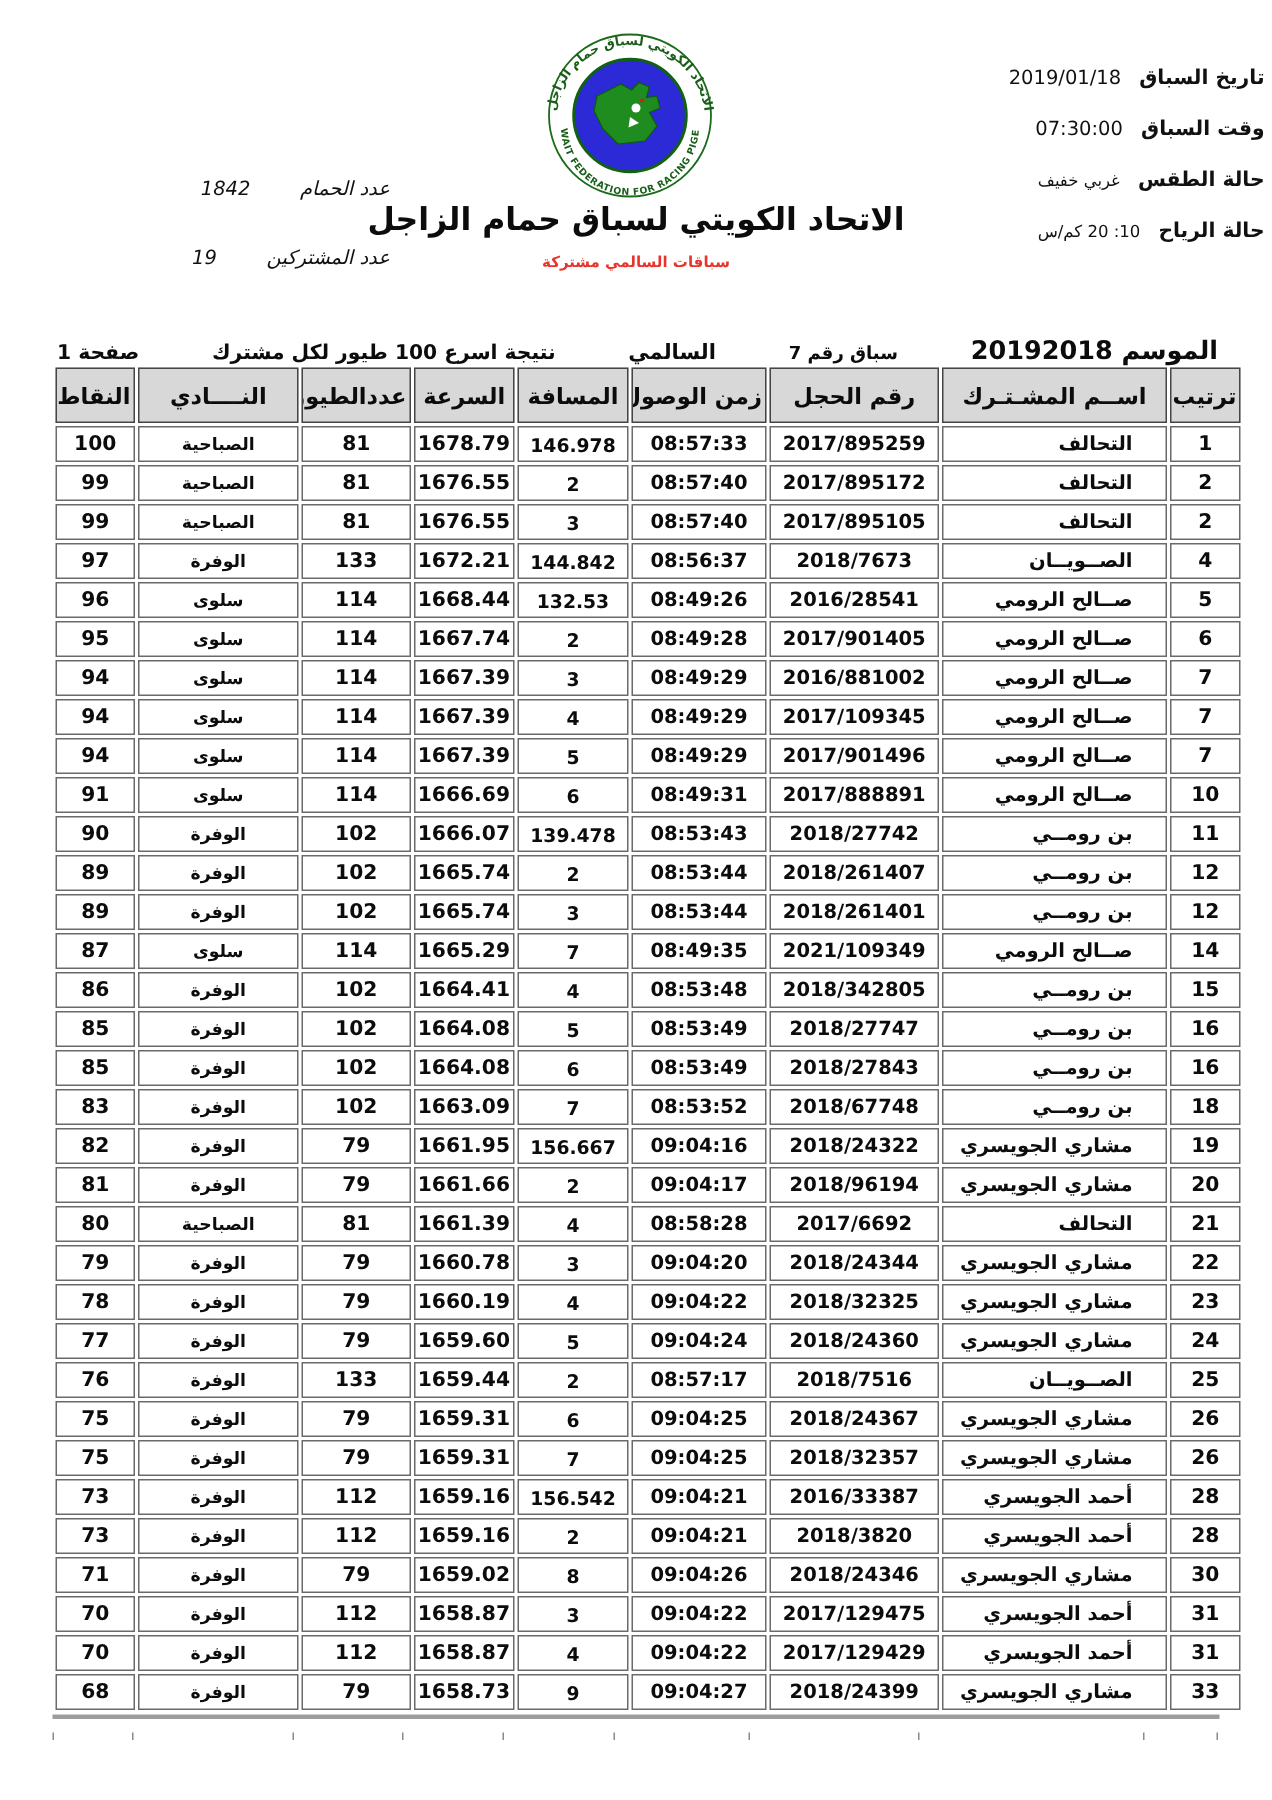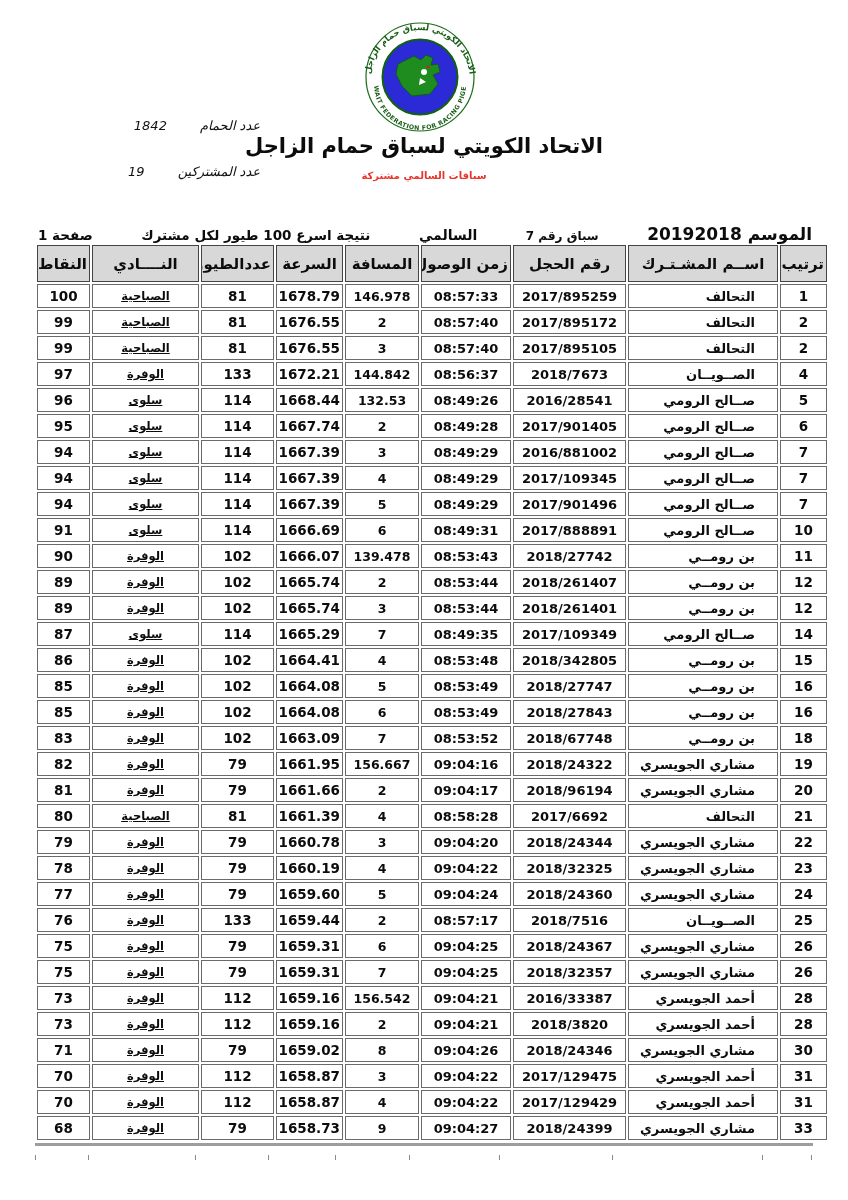--- a/index.html
+++ b/index.html
@@ -45,33 +45,51 @@
                      text-align:center; overflow:hidden; white-space:nowrap; }
   table.results td { border:1px solid #6a6a6a; height:24px; padding:0 2px;
                      font-weight:bold; font-size:13px; color:#0c0c0c;
                      text-align:center; overflow:hidden; white-space:nowrap; }
   table.results th.c1 { text-align:center; }
   table.results td.c0 { font-size:13.5px; }
   table.results td.c1 { text-align:right; padding-left:2px; padding-right:22px; font-size:13px; }
   table.results td.c4 { font-size:12.5px; }
   table.results td.c5 { font-size:13.5px; }
   table.results td.c6 { font-size:13.5px; }
-  table.results td.c7 { font-size:11.5px;text-decoration:underline; }
+  table.results td.c7 { font-size:11.5px; }
   table.results td.c8 { font-size:13.5px; }
 
   
   .cut-line { width:778px; height:3px; background:#9d9d9d; margin-top:1px; }
   .cut-ticks { position:relative; width:778px; height:6px; margin-top:9px; }
   .cut-ticks span { position:absolute; top:0; width:1px; height:5px; background:#8a8a8a; }
 </style>
 </head>
 <body>
 
 <div class="page">
 
+  <div class="race-info">
+    <div class="ri-line">
+      <span class="ri-label">تاريخ السباق</span>
+      <span class="ri-value">2019/01/18</span>
+    </div>
+    <div class="ri-line">
+      <span class="ri-label">وقت السباق</span>
+      <span class="ri-value">07:30:00</span>
+    </div>
+    <div class="ri-line small">
+      <span class="ri-label">حالة الطقس</span>
+      <span class="ri-value">غربي خفيف</span>
+    </div>
+    <div class="ri-line small">
+      <span class="ri-label">حالة الرياح</span>
+      <span class="ri-value">10: 20 كم/س</span>
+    </div>
+  </div>
 
   <div class="counts">
     <div class="count-line">
       <span class="count-label">عدد الحمام</span>
       <span class="count-value">1842</span>
     </div>
     <div class="count-line">
       <span class="count-label">عدد المشتركين</span>
       <span class="count-value">19</span>
     </div>
@@ -276,21 +294,21 @@
             <td class="c3">08:53:44</td>
             <td class="c4">3</td>
             <td class="c5">1665.74</td>
             <td class="c6">102</td>
             <td class="c7">الوفرة</td>
             <td class="c8">89</td>
           </tr>
           <tr>
             <td class="c0">14</td>
             <td class="c1">صــالح الرومي</td>
-            <td class="c2">2017/109349</td>
+            <td class="c2">2021/109349</td>
             <td class="c3">08:49:35</td>
             <td class="c4">7</td>
             <td class="c5">1665.29</td>
             <td class="c6">114</td>
             <td class="c7">سلوى</td>
             <td class="c8">87</td>
           </tr>
           <tr>
             <td class="c0">15</td>
             <td class="c1">بن رومــي</td>

